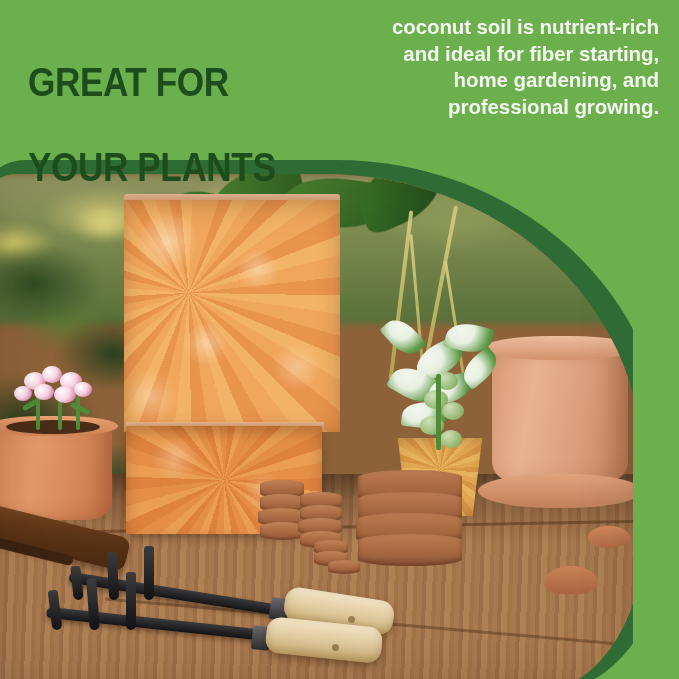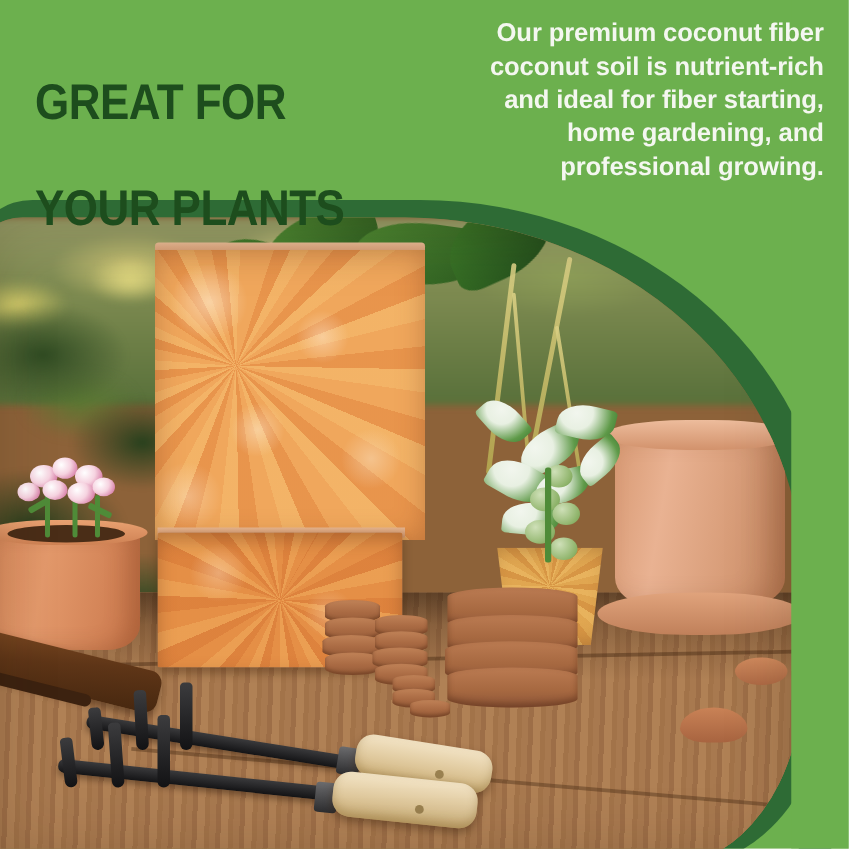--- a/index.html
+++ b/index.html
@@ -364,21 +364,20 @@
 <div id="banner">
 
   <div id="header">
 
     <div id="headline">
       <span class="hl-line">GREAT FOR</span>
       <span class="hl-line">YOUR PLANTS</span>
     </div>
 
     <div id="subcopy">
-      <span class="sc-line">Our premium coconut fiber</span>
       <span class="sc-line">coconut soil is nutrient-rich</span>
       <span class="sc-line">and ideal for fiber starting,</span>
       <span class="sc-line">home gardening, and</span>
       <span class="sc-line">professional growing.</span>
     </div>
   </div>
 
   <div id="photo-border"></div>
 
   <div id="photo">

